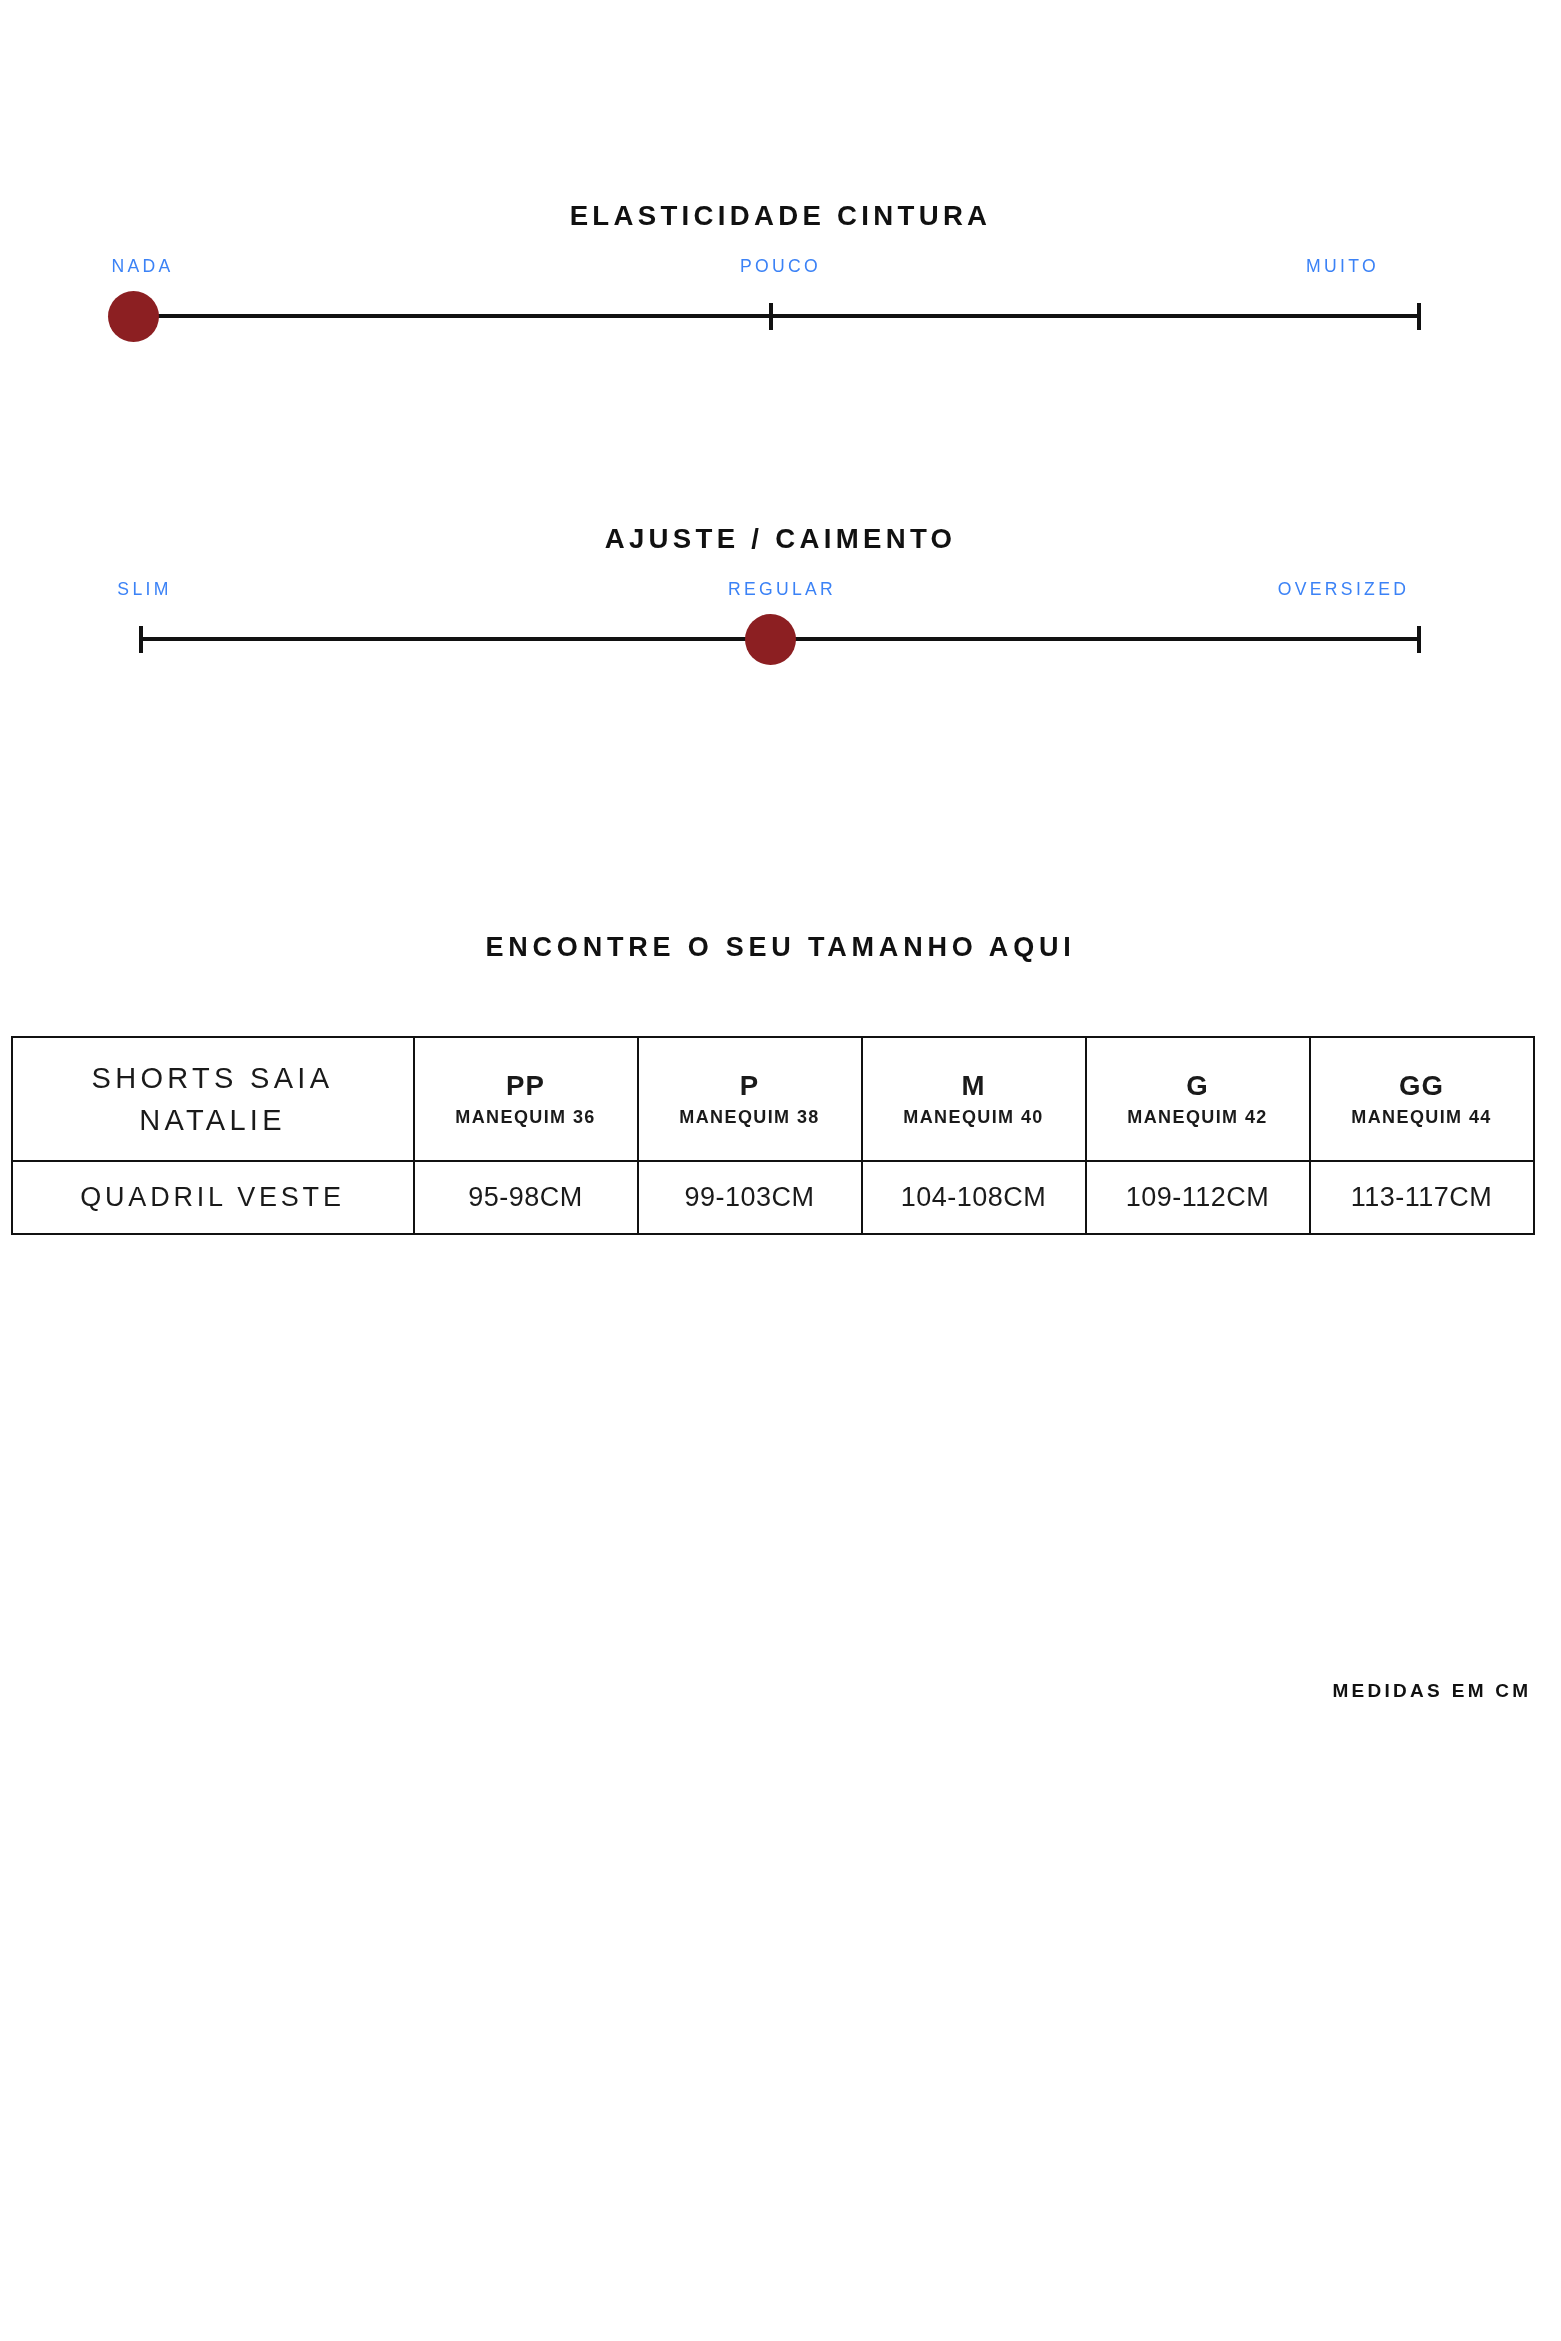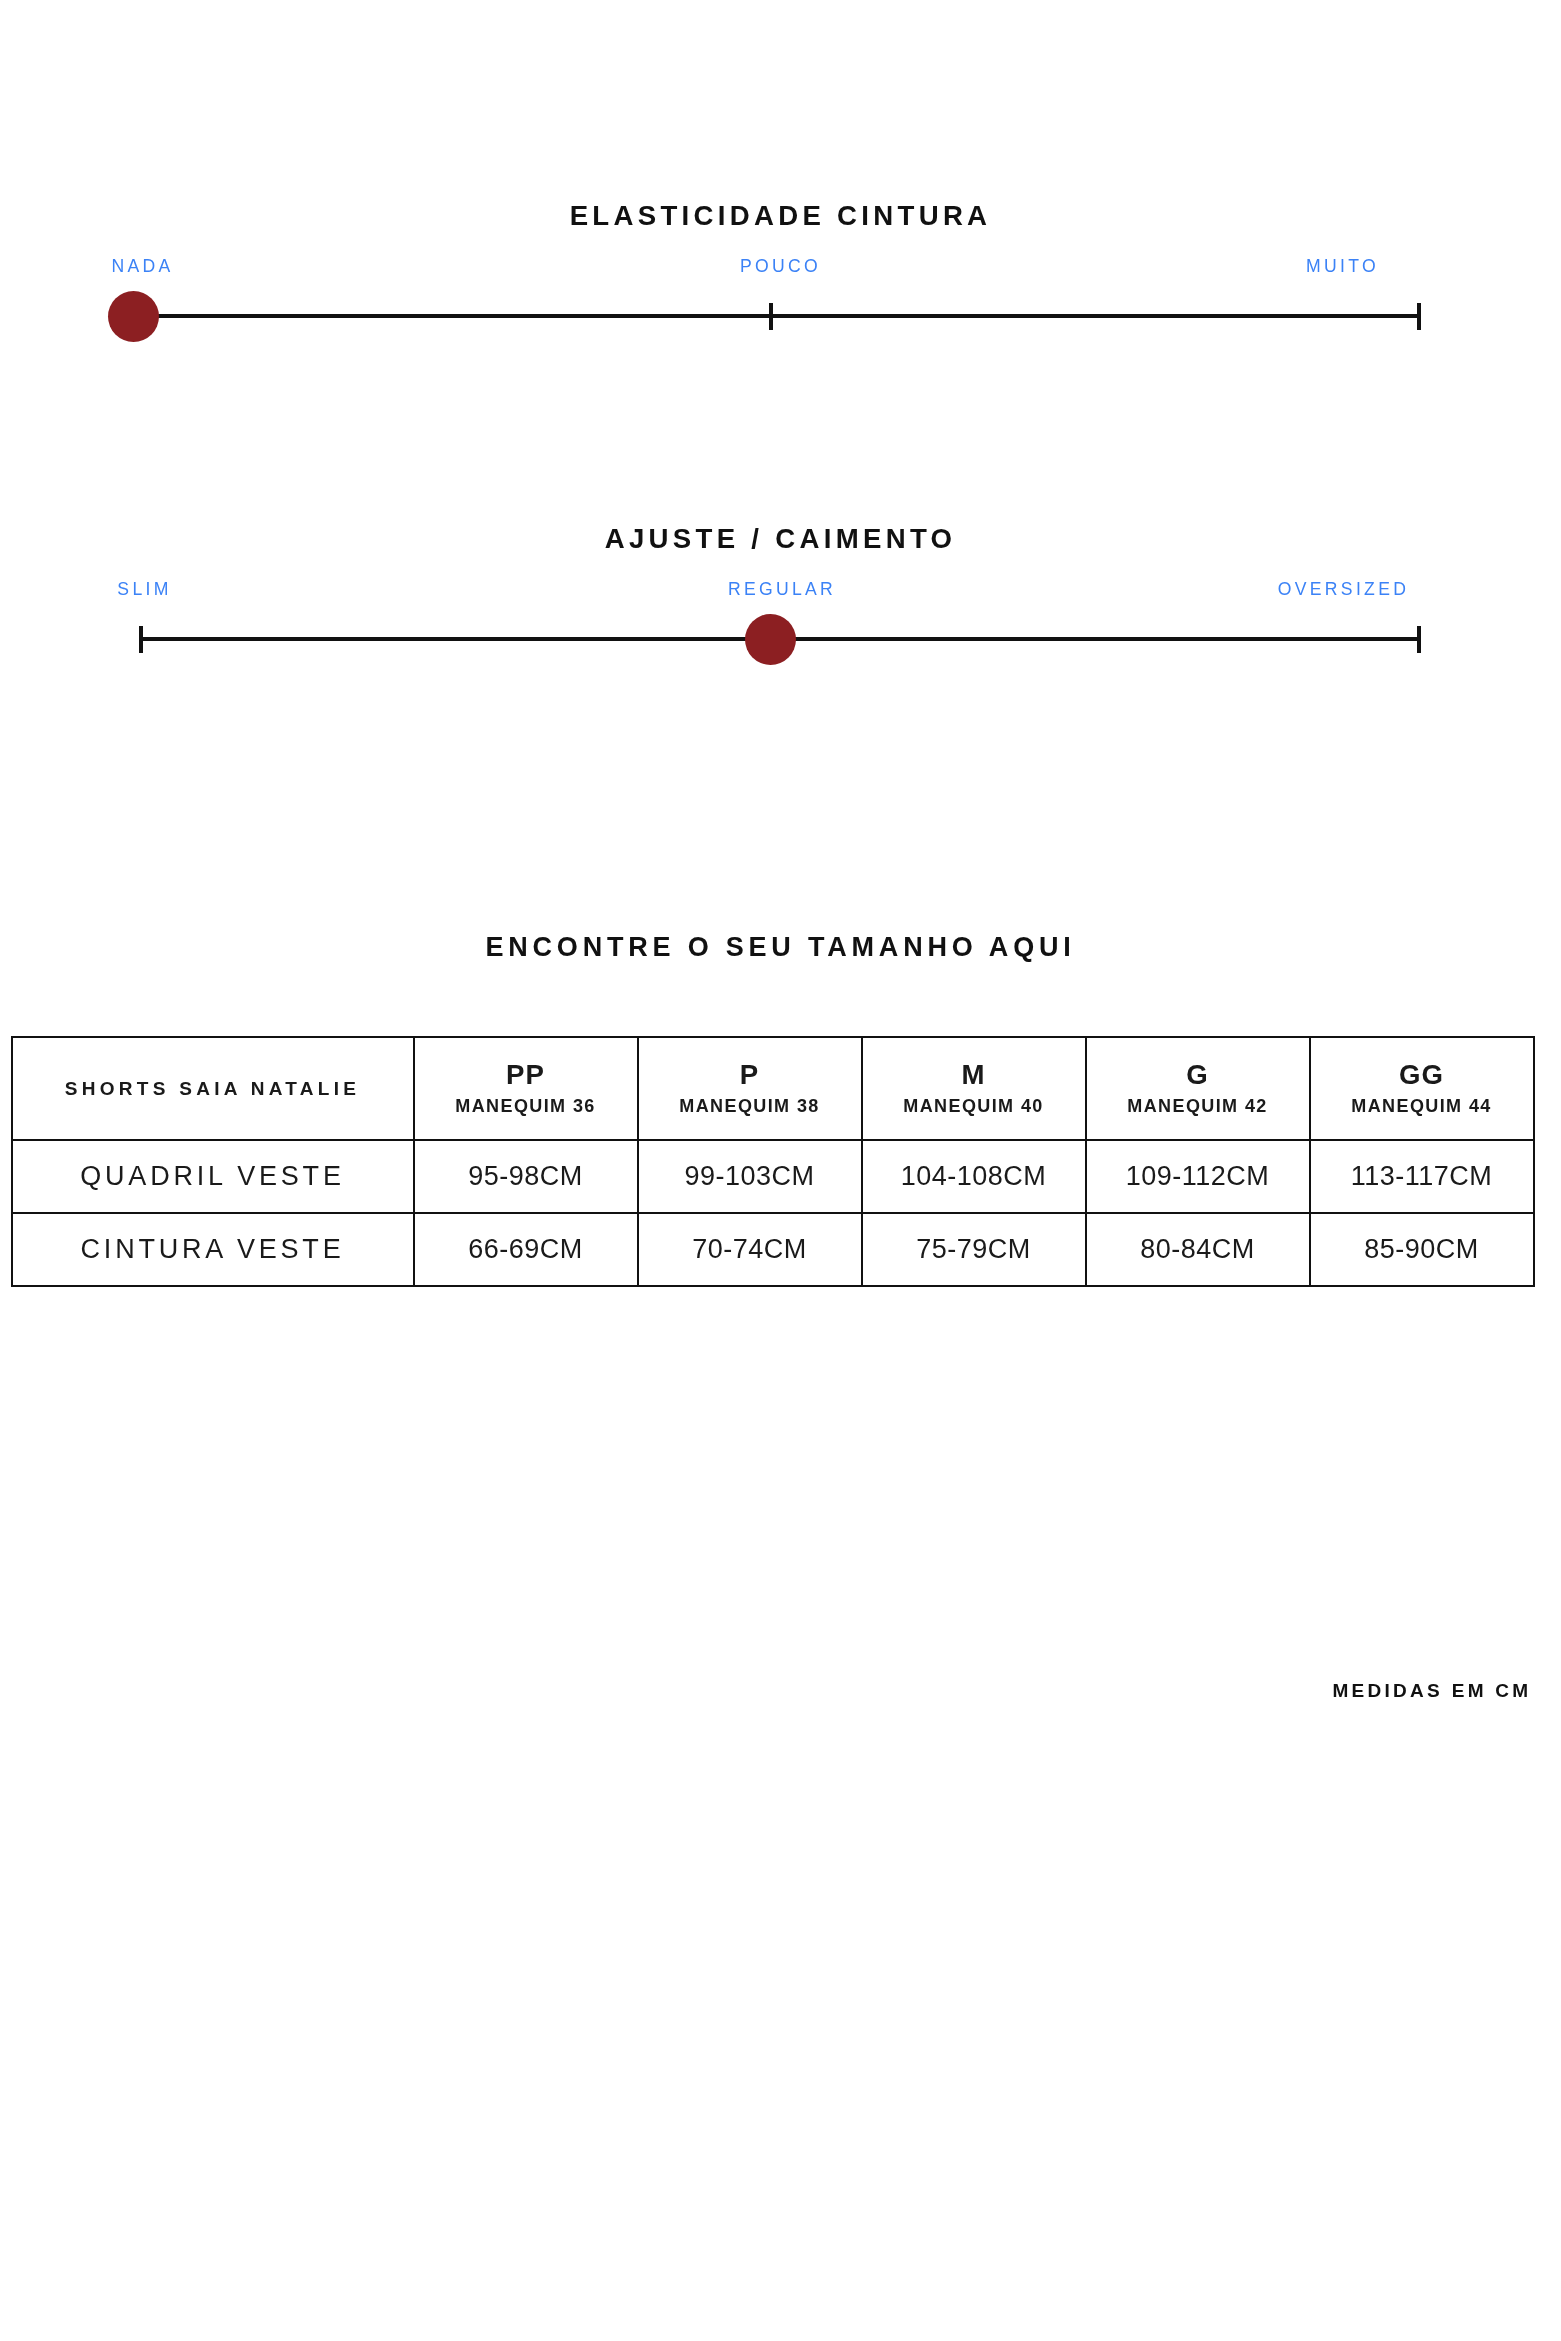--- a/index.html
+++ b/index.html
@@ -113,23 +113,23 @@
   .col-name { width: 402px; }
   .col-size { width: 224px; }
 
   td.row-header {
     font-size: 27px;
     letter-spacing: 3.8px;
     font-weight: normal;
     padding: 14.3px 4.8px;
   }
   td.product-name {
-    font-size: 19px;
+    font-size: 29px;
     letter-spacing: 4.3px;
-    font-weight: bold;
+    font-weight: normal;
     line-height: 1.45;
     padding: 19px 14.3px;
   }
   .size-head-letter {
     font-size: 27.6px;
     font-weight: bold;
     letter-spacing: 1px;
     display: block;
     margin-bottom: 4.8px;
   }
@@ -240,28 +240,20 @@
 
         <tr>
           <td class="row-header">QUADRIL VESTE</td>
           <td class="value">95-98CM</td>
           <td class="value">99-103CM</td>
           <td class="value">104-108CM</td>
           <td class="value">109-112CM</td>
           <td class="value">113-117CM</td>
         </tr>
 
-        <tr>
-          <td class="row-header">CINTURA VESTE</td>
-          <td class="value">66-69CM</td>
-          <td class="value">70-74CM</td>
-          <td class="value">75-79CM</td>
-          <td class="value">80-84CM</td>
-          <td class="value">85-90CM</td>
-        </tr>
 
       </tbody>
     </table>
   </div>
 
   <div class="measures-note">MEDIDAS EM CM</div>
 
 </div>
 
 

